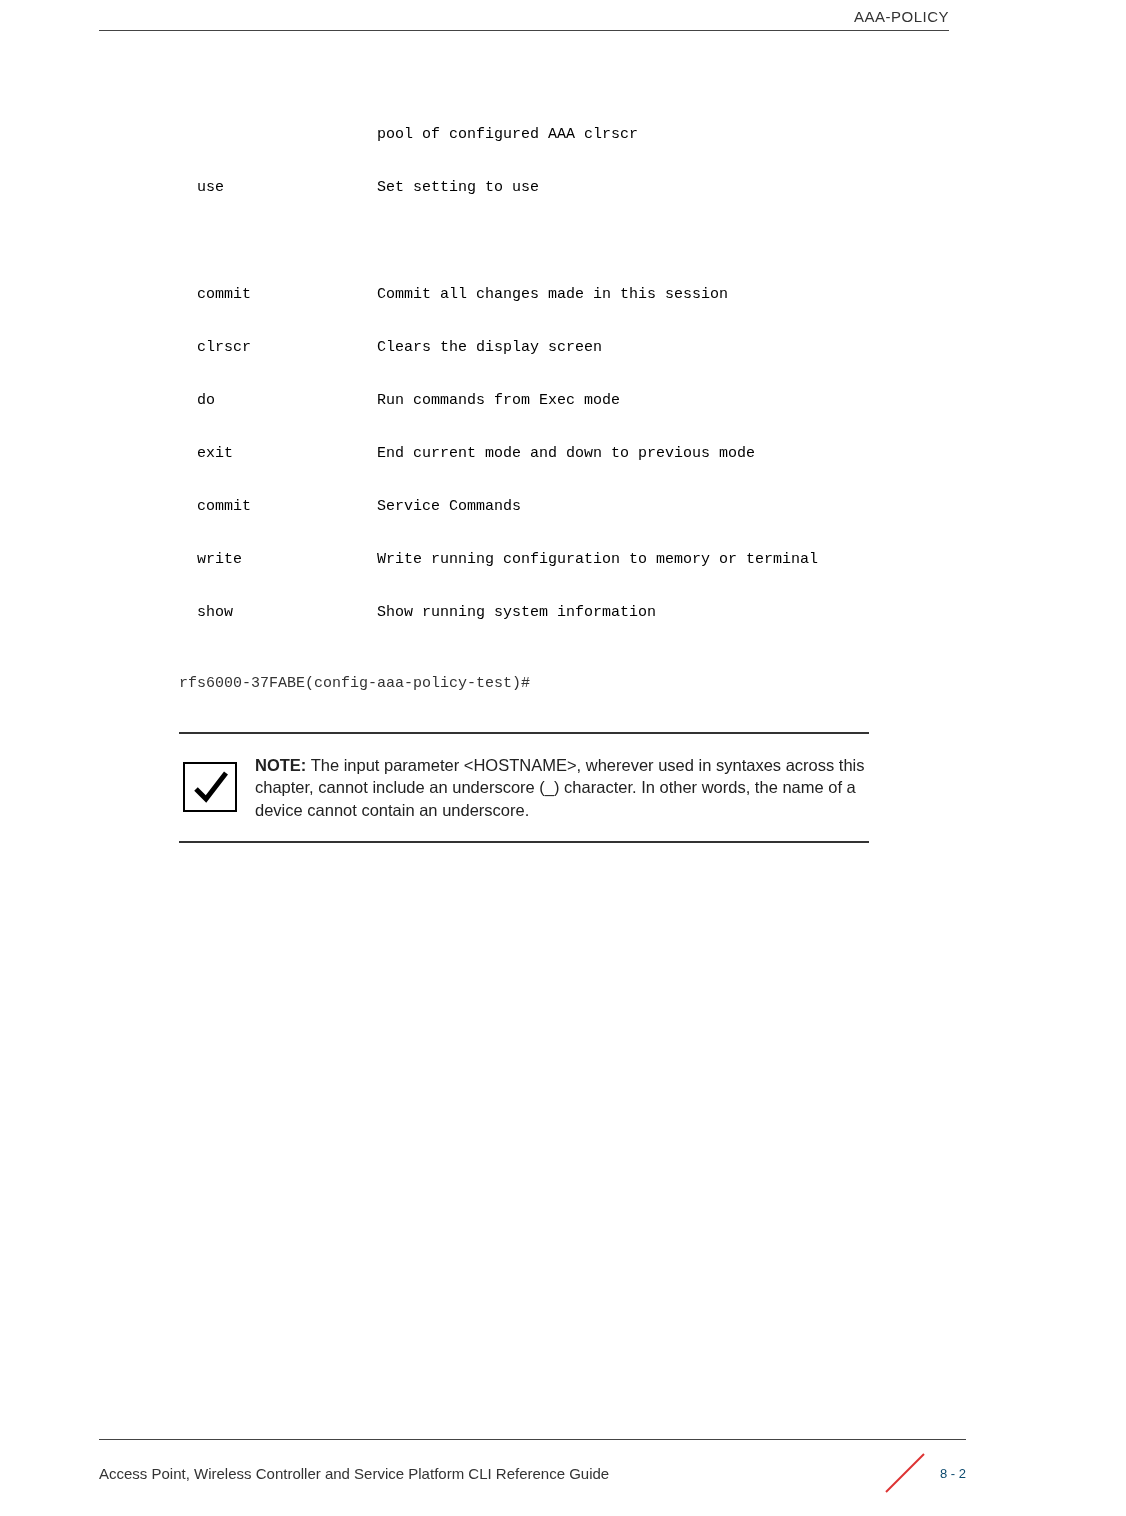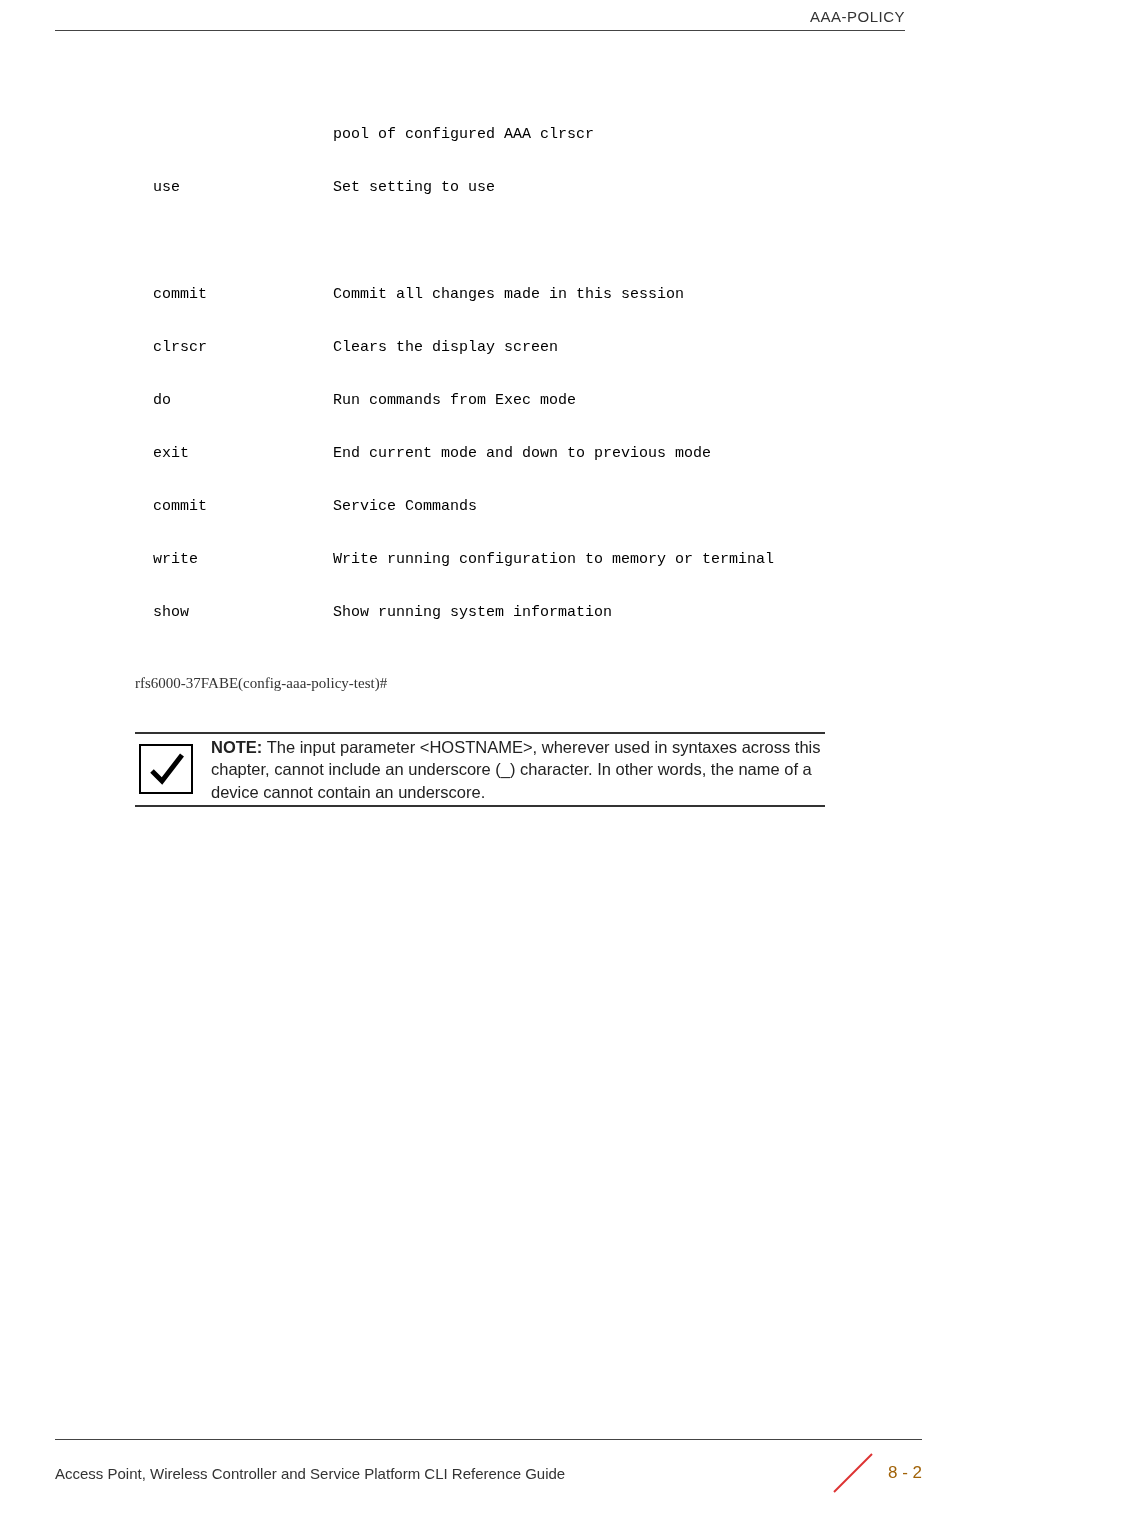--- a/index.html
+++ b/index.html
@@ -9,20 +9,21 @@
     background: #fff;
     width: 1126px;
   }
   .page {
     width: 960px;
     min-height: 1516px;
     position: relative;
     padding: 0 55px;
     font-family: "Segoe UI", "Helvetica Neue", Arial, sans-serif;
     color: #333;
+    margin-left: 44px;
   }
   .header-area {
     text-align: right;
     padding-top: 8px;
   }
   .header-label {
     font-size: 15px;
     letter-spacing: 0.5px;
     color: #333;
   }
@@ -38,42 +39,42 @@
     white-space: pre;
     color: #000;
     margin: 60px 0 0 80px;
   }
   .cmd-row { display: block; }
   .cmd-name { display: inline-block; width: 20ch; }
   .cmd-desc { display: inline; }
   .indent { display:inline-block; width:2ch; }
   .spacer { height: 1.18em; }
   .prompt-line {
-    font-family: Liberation Serif, serif;
+    font-family: Liberation Mono, monospace;
     font-size: 15px;
     margin-top: 18px;
     margin-left: 80px;
   }
   .note-wrap {
     margin: 40px 80px 0 80px;
   }
   .note-rule {
     border: none;
     border-top: 2px solid #333;
     margin: 0;
   }
   .note-rule-bottom {
     border: none;
     border-top: 2px solid #333;
     margin: 0;
   }
   .note-body {
     display: flex;
     align-items: center;
-    padding: 2px 0;
+    padding: 20px 0;
     gap: 18px;
   }
   .note-icon-box {
     width: 54px;
     height: 50px;
     border: 2.5px solid #000;
     display: flex;
     align-items: center;
     justify-content: center;
     flex-shrink: 0;
@@ -105,22 +106,22 @@
   .footer-title {
     font-size: 15px;
     color: #333;
   }
   .footer-right {
     display: flex;
     align-items: center;
     gap: 12px;
   }
   .page-num {
-    font-size: 17px;
-    color: #a16207;
+    font-size: 13px;
+    color: #0c4a6e;
   }
   .slash {
     width: 46px;
     height: 46px;
   }
 </style>
 </head>
 <body>
 
 <div class="page">

